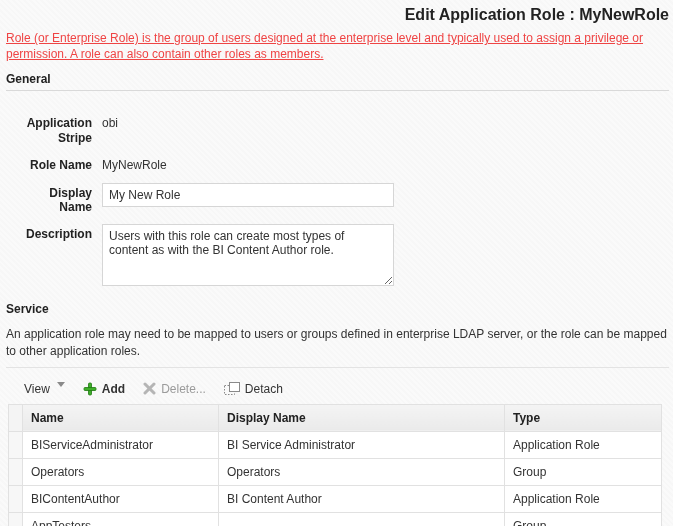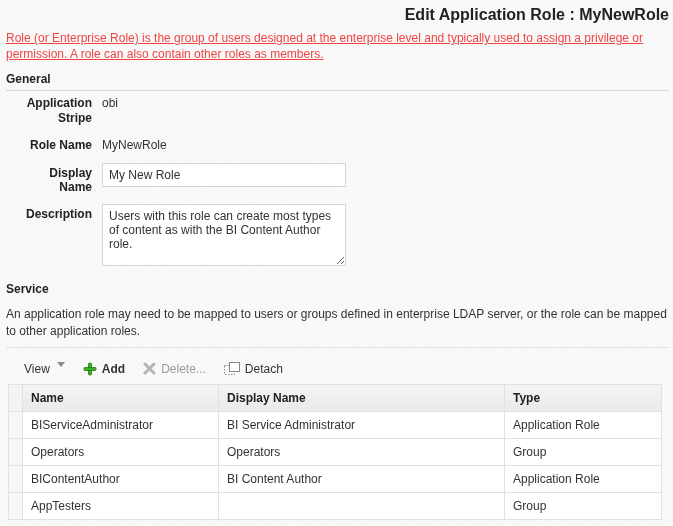--- a/index.html
+++ b/index.html
@@ -44,21 +44,21 @@
     padding: 4px 0 10px 0;
     line-height: 1.35;
     max-width: 660px;
     text-decoration: underline;
   }
   .section-heading {
     font-weight: bold;
     color: #222;
     padding-bottom: 4px;
     border-bottom: 1px solid #d9d9d9;
-    margin-bottom: 2px;
+    margin-bottom: 22px;
   }
   .form-row {
     display: flex;
     align-items: flex-start;
     margin-bottom: 10px;
   }
   .form-label {
     width: 96px;
     text-align: right;
     padding-right: 10px;
@@ -72,21 +72,21 @@
     padding-top: 3px;
     color: #333;
   }
   input.text-input, textarea.text-area {
     font-family: inherit;
     font-size: 12px;
     padding: 4px 6px;
     border: 1px solid #d6d6d6;
     background: #fff;
     color: #333;
-    width: 244px;
+    width: 292px;
   }
   textarea.text-area {
     height: 62px;
     resize: both;
   }
   .members-desc {
     padding: 6px 0 8px 0;
     line-height: 1.35;
     border-bottom: 1px solid #e3e3e3;
     margin-bottom: 8px;

